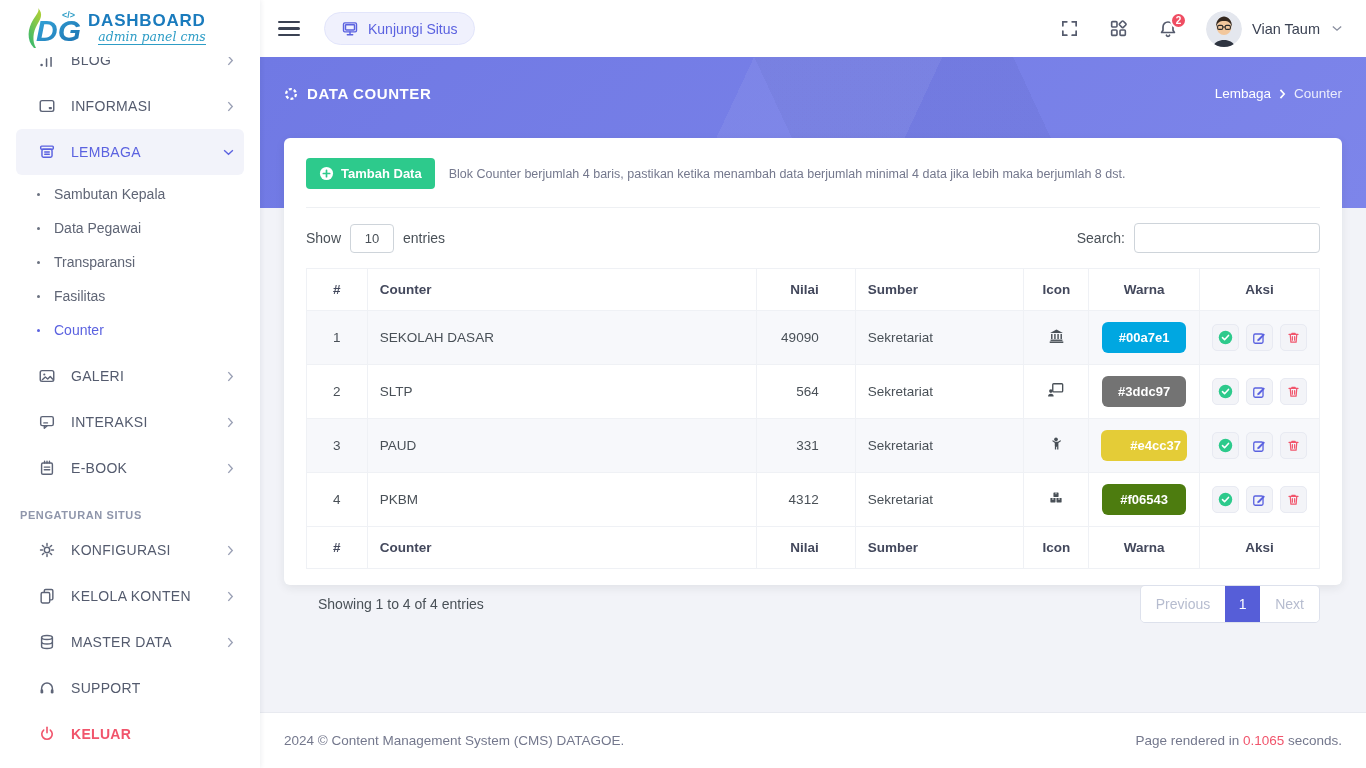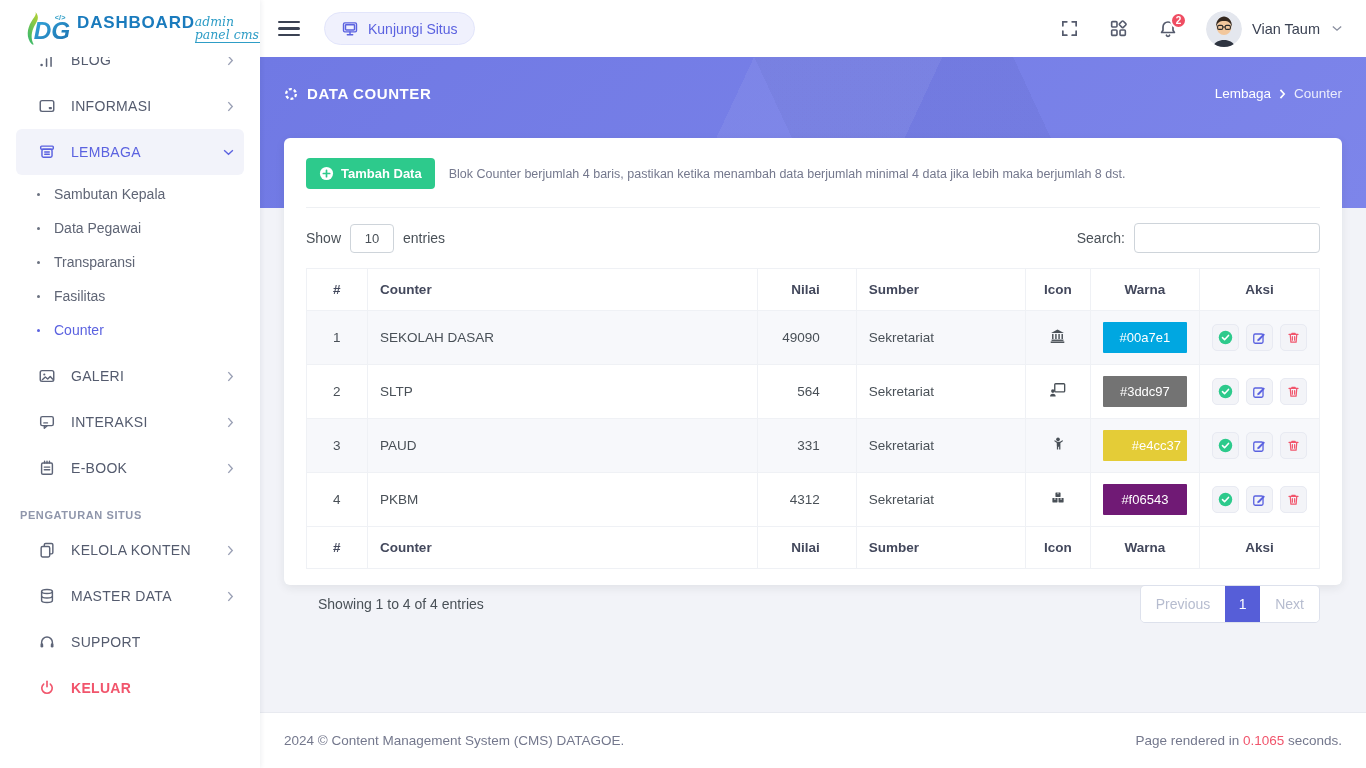--- a/index.html
+++ b/index.html
@@ -14,21 +14,21 @@
   
   .sidebar {
     position:absolute; left:0; top:0; width:260px; height:768px;
     background:#fff; z-index:30; box-shadow:1px 0 5px rgba(15,34,58,.07);
   }
   .sidebar-header {
     height:57px; display:flex; align-items:center; padding-left:24px;
     background:#fff; position:relative; z-index:3;
   }
   .logo-mark { width:58px; height:42px; margin-right:6px; }
-  .logo-text { display:flex; flex-direction:row; line-height:1; }
+  .logo-text { display:flex; flex-direction:column; line-height:1; }
   .logo-title { font-size:17px; font-weight:bold; color:#1a7bbd; letter-spacing:.8px; }
   .logo-sub {
     font-size:12.5px; font-style:italic; color:#2e9dc6; align-self:flex-end;
     border-bottom:1.5px solid #2e9dc6; padding-bottom:1px; margin-top:2px;
     font-family:"DejaVu Serif", serif;
   }
   .menu { position:relative; z-index:1; margin-top:-20px; }
   .menu-item {
     height:46px; margin:0 16px; padding:0 10px 0 22px; border-radius:6px;
     display:flex; align-items:center; gap:15px; cursor:pointer;
@@ -134,22 +134,22 @@
   .col-icon  { width:66px;  }
   .col-color { width:104px; }
   .col-act   { width:96px;  }
   .cell-num  { padding-left:26px !important; }
   .cell-val  { text-align:right; padding-right:36px !important; }
   .cell-icon { text-align:center; color:#5d6477; }
   .cell-color, .cell-act { text-align:center; }
   .th-val { text-align:right !important; padding-right:36px !important; }
   .th-icon, .th-color, .th-act { text-align:center !important; }
   .color-badge {
-    display:inline-block; min-width:84px; padding:8px 6px; border-radius:1px;
-    color:#fff; font-weight:normal; font-size:13px; text-align:center;
+    display:inline-block; min-width:84px; padding:8px 6px; border-radius:6px;
+    color:#fff; font-weight:bold; font-size:13px; text-align:center;
   }
   .act-group { display:inline-flex; gap:7px; }
   .act-btn {
     width:27px; height:27px; border-radius:5px; background:#f3f4f8; border:1px solid #e8eaf2;
     display:inline-flex; align-items:center; justify-content:center; cursor:pointer;
   }
   
   .table-bottom { display:flex; align-items:center; justify-content:space-between; margin-top:16px; }
   .summary-text { font-size:14px; color:#495057;margin-left:12px; }
   .pagination { display:flex; border:1px solid #dde1ec; border-radius:5px; overflow:hidden; }
@@ -307,20 +307,34 @@
       <span class="mi-label">E-BOOK</span>
       <span class="mi-chevron">
         <svg viewBox="0 0 8 12" width="7" height="11" fill="none" stroke="currentColor" stroke-width="1.6">
             <path d="M1.5 1l4.5 5-4.5 5"></path>
           </svg>
       </span>
     </div>
 
     <div class="menu-section">PENGATURAN SITUS</div>
 
+    <div class="menu-item">
+      <span class="mi-icon">
+        <svg viewBox="0 0 20 20" width="18" height="18" fill="none" stroke="currentColor" stroke-width="1.6">
+          <circle cx="10" cy="10" r="3"></circle>
+          <path d="M10 2.8v2.2M10 15v2.2M2.8 10h2.2M15 10h2.2M4.9 4.9l1.6 1.6M13.5 13.5l1.6 1.6M15.1 4.9l-1.6 1.6M6.5 13.5l-1.6 1.6" stroke-linecap="round"></path>
+        </svg>
+      </span>
+      <span class="mi-label">KONFIGURASI</span>
+      <span class="mi-chevron">
+        <svg viewBox="0 0 8 12" width="7" height="11" fill="none" stroke="currentColor" stroke-width="1.6">
+            <path d="M1.5 1l4.5 5-4.5 5"></path>
+          </svg>
+      </span>
+    </div>
 
     <div class="menu-item">
       <span class="mi-icon">
         <svg viewBox="0 0 20 20" width="18" height="18" fill="none" stroke="currentColor" stroke-width="1.6">
           <rect x="7" y="2.8" width="9.5" height="11.5" rx="1.5"></rect>
           <rect x="3.5" y="6.2" width="9.5" height="11.5" rx="1.5" fill="#fff"></rect>
         </svg>
       </span>
       <span class="mi-label">KELOLA KONTEN</span>
       <span class="mi-chevron">
@@ -625,21 +639,21 @@
         <td>Sekretariat</td>
         <td class="cell-icon">
           <svg viewBox="0 0 20 20" width="16" height="16" fill="currentColor" style="display:inline-block">
             <rect x="6.8" y="3" width="6.4" height="5.6" rx="0.6"></rect>
             <rect x="3" y="10" width="6.4" height="5.6" rx="0.6"></rect>
             <rect x="10.6" y="10" width="6.4" height="5.6" rx="0.6"></rect>
             <path d="M9.5 3h1v2.4h-1zM5.7 10h1v2.4h-1zM13.3 10h1v2.4h-1z" fill="#fff"></path>
           </svg>
         </td>
         <td class="cell-color">
-          <span class="color-badge" style="background-color: #701a75;">#f06543</span>
+          <span class="color-badge" style="background-color: #4d7c0f;">#f06543</span>
         </td>
         <td class="cell-act">
           <span class="act-group">
             <span class="act-btn">
               <svg viewBox="0 0 16 16" width="15" height="15">
                   <circle cx="8" cy="8" r="7.2" fill="#2dca8c"></circle>
                   <path d="M4.8 8.2l2.2 2.2 4.2-4.6" stroke="#fff" stroke-width="1.7" fill="none" stroke-linecap="round" stroke-linejoin="round"></path>
                 </svg>
             </span>
             <span class="act-btn">

